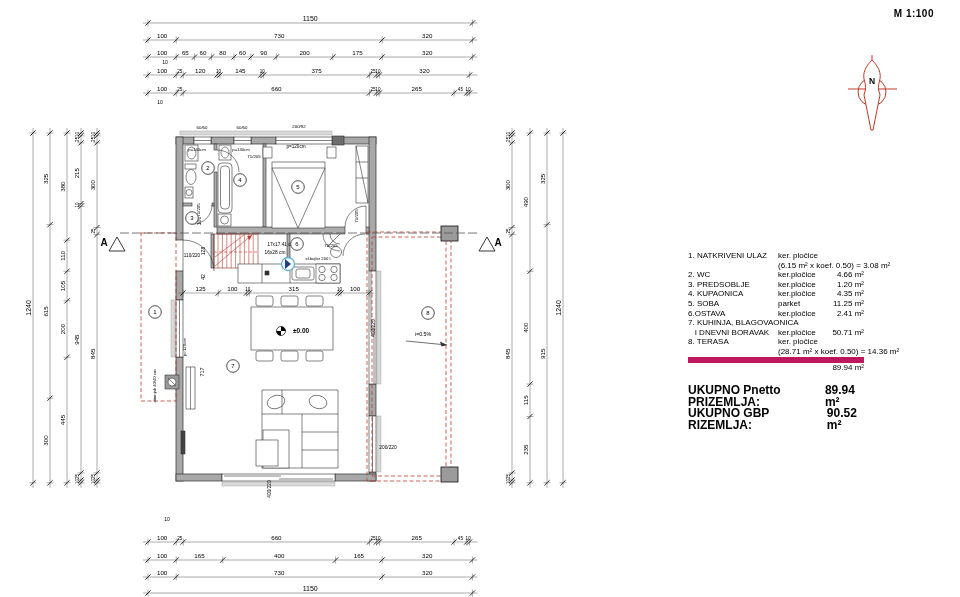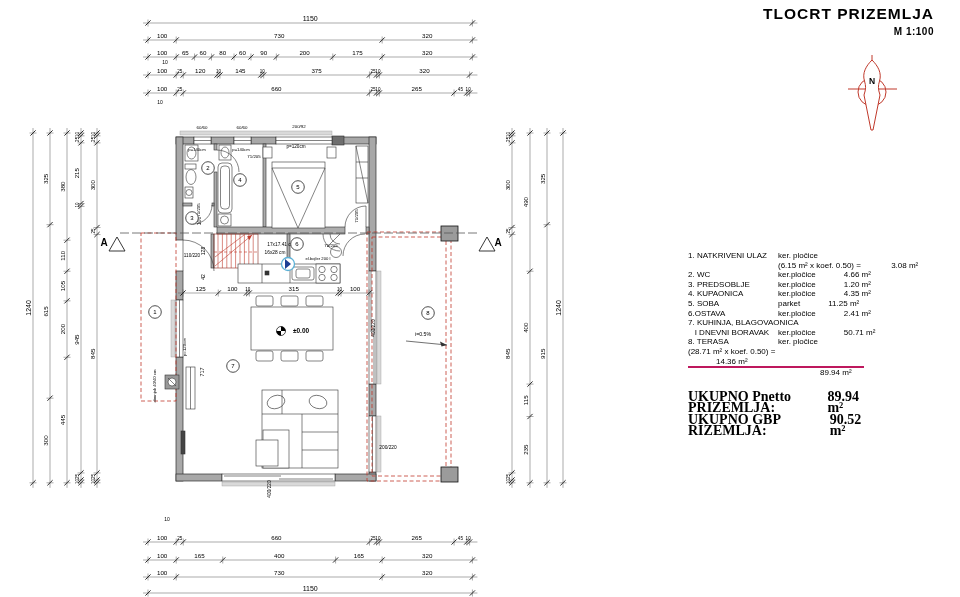--- a/index.html
+++ b/index.html
@@ -8,27 +8,27 @@
   svg{position:absolute;left:0;top:0;}
   svg text{font-family:"Liberation Sans",sans-serif;}
   .dl{stroke:#555;stroke-width:0.5;}
   .tick{stroke:#111;stroke-width:0.9;}
   .dt{fill:#000;}
   .title-block{position:absolute;top:5px;right:26px;text-align:right;color:#000;}
   .title-line{font-weight:bold;font-size:15.5px;letter-spacing:1px;}
   .subtitle-line{font-weight:bold;font-size:10px;margin-top:3px;letter-spacing:0.5px;}
   .legend{position:absolute;left:688px;top:251px;width:176px;font-size:8px;line-height:9.6px;color:#000;}
   .lrow{display:flex;white-space:pre;}
-  .lrow.underline{border-bottom:2px solid #be185d;flex-direction:column;}
+  .lrow.underline{border-bottom:6px solid #be185d;}
   .lc1{width:90px;flex-shrink:0;white-space:pre;}
   .lc2{flex:1;white-space:pre;}
-  .lc3{width:44px;text-align:left;white-space:pre;margin-left:28px;}
+  .lc3{width:44px;text-align:right;white-space:pre;}
   .lrow.formula .lc2{text-align:left;}
   .legend-totals{margin-top:13px;}
-  .trow{display:flex;font-weight:bold;font-size:14px;line-height:11.5px;font-family:Liberation Serif, serif;}
+  .trow{display:flex;font-weight:bold;font-size:12px;line-height:11.5px;}
   .trow.right .tvalue{margin-left:auto;}
   .trow.near .tvalue{margin-left:24px;}
 </style>
 </head>
 <body>
 
 <div class="canvas">
 
 <svg width="960" height="597" viewBox="0 0 960 597">
 
@@ -657,21 +657,20 @@
         <g>
           <circle cx="428" cy="313" r="6.3" fill="#fff" stroke="#222" stroke-width="0.8"></circle>
           <text x="428" y="315.2" font-size="6" text-anchor="middle" class="dt">8</text>
         </g>
         <text x="104" y="246" font-size="10" font-weight="bold" text-anchor="middle" class="dt">A</text>
         <text x="498" y="246" font-size="10" font-weight="bold" text-anchor="middle" class="dt">A</text>
       </g>
 </svg>
 
 <div class="title-block">
-  <div class="title-line">TLOCRT  PRIZEMLJA</div>
   <div class="subtitle-line">M 1:100</div>
 </div>
 
 <div class="legend" id="legend">
   <div id="legend-rows">
         <div class="lrow "><span class="lc1">1. NATKRIVENI ULAZ</span><span class="lc2">ker. pločice</span><span class="lc3"></span></div>
         <div class="lrow formula"><span class="lc1"></span><span class="lc2">(6.15 m² x koef. 0.50) = </span><span class="lc3">3.08 m²</span></div>
         <div class="lrow "><span class="lc1">2. WC</span><span class="lc2">ker.pločice</span><span class="lc3">4.66 m²</span></div>
         <div class="lrow "><span class="lc1">3. PREDSOBLJE</span><span class="lc2">ker.pločice</span><span class="lc3">1.20 m²</span></div>
         <div class="lrow "><span class="lc1">4. KUPAONICA</span><span class="lc2">ker.pločice</span><span class="lc3">4.35 m²</span></div>

